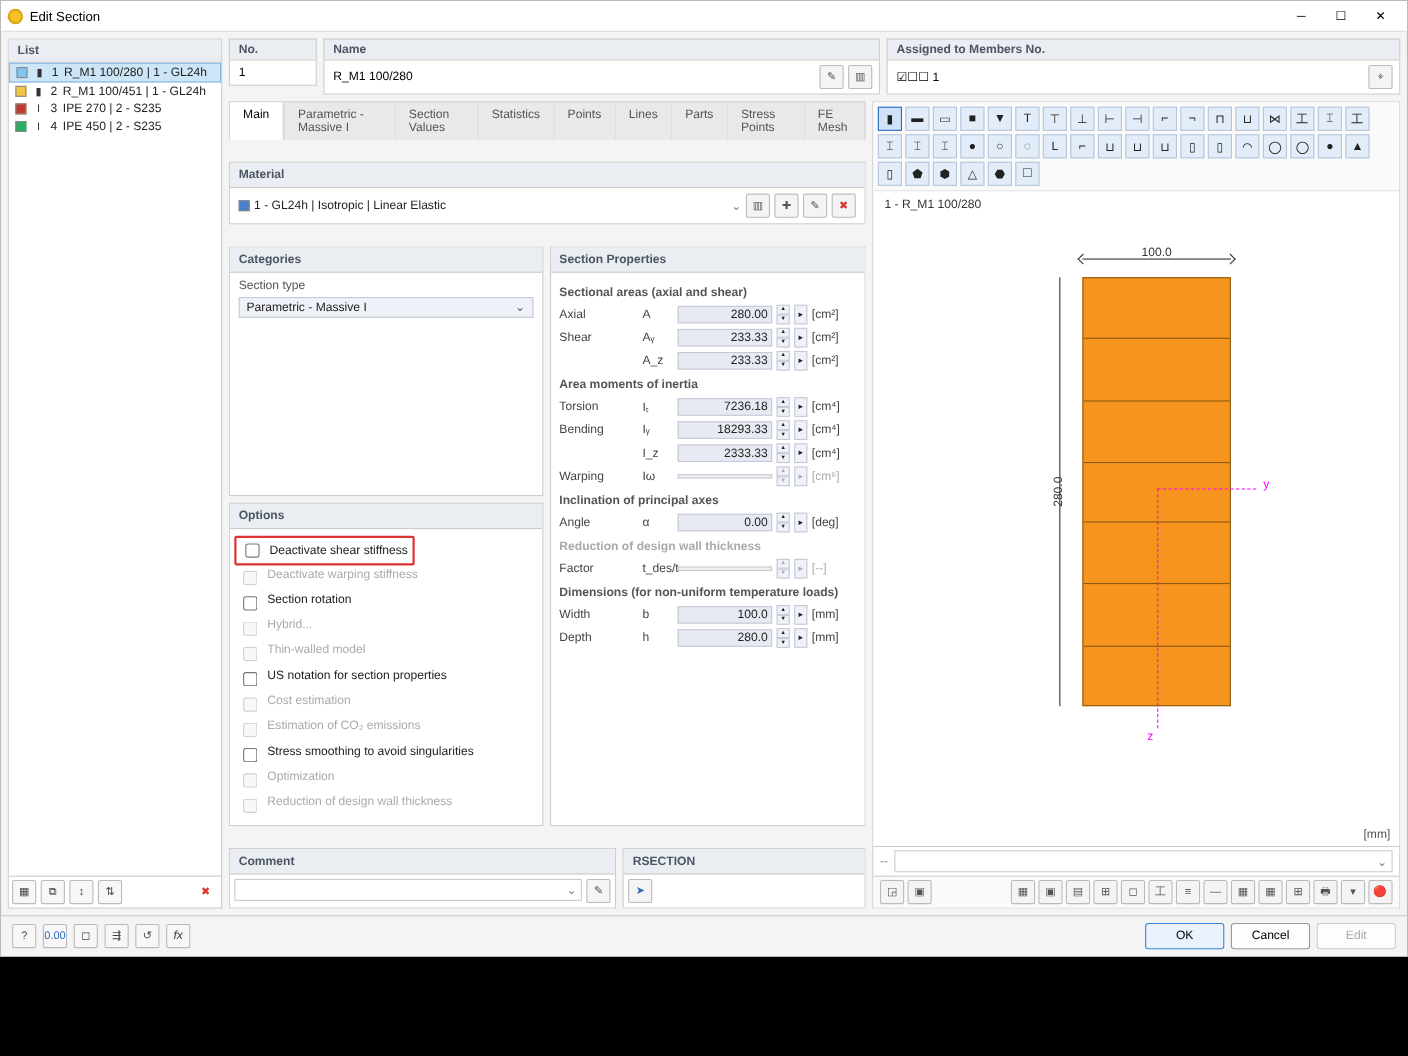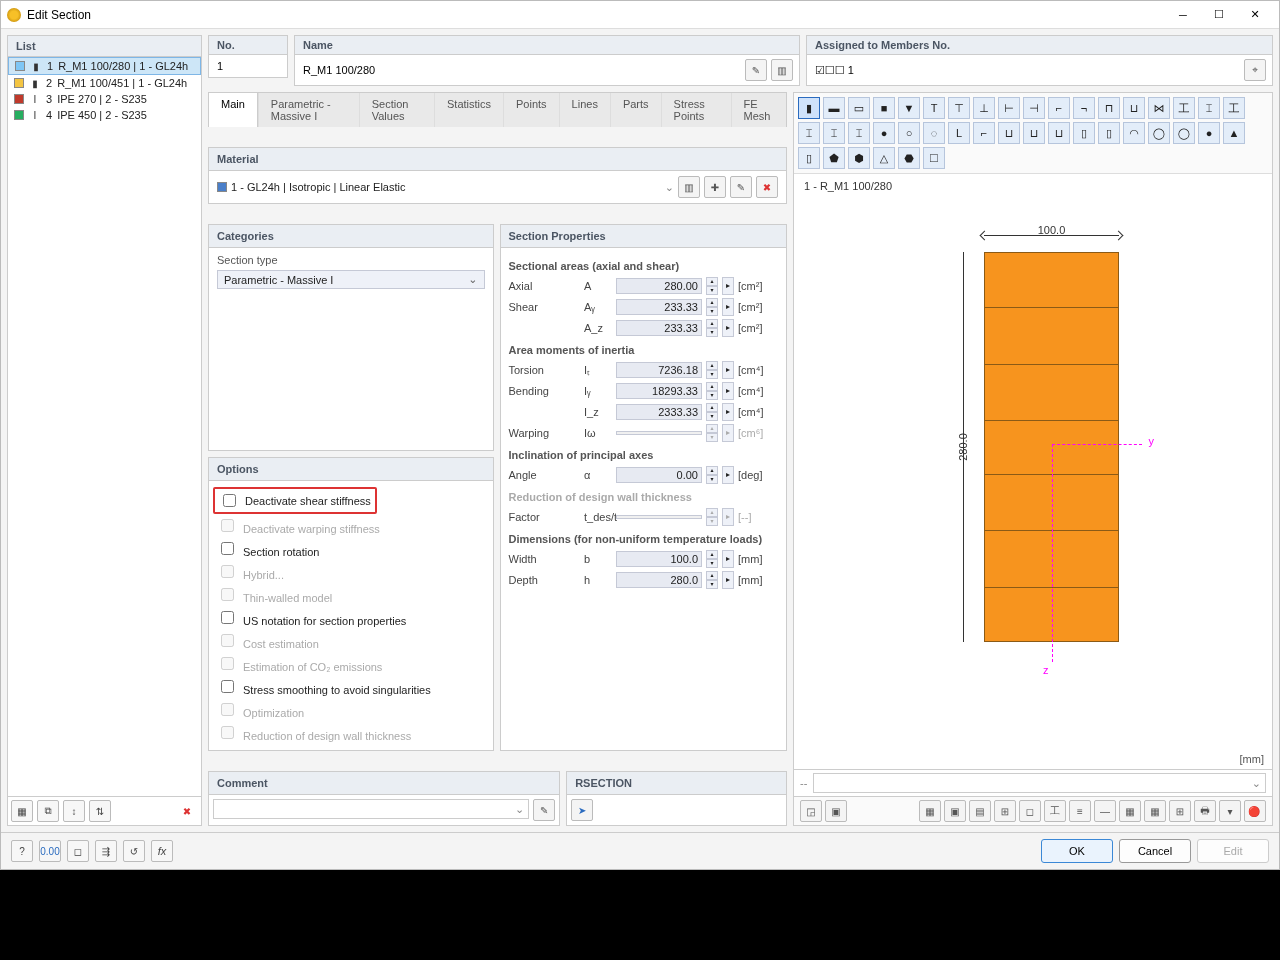--- a/index.html
+++ b/index.html
@@ -49,21 +49,21 @@
 .prop-row .lab { flex:1; color:#444; }
 .prop-row .sym { width:28px; color:#444; }
 .prop-row .val { width:86px; text-align:right; padding:1px 3px; background:#e7eaf2; border:1px solid #c5c9d6; }
 .prop-row.dis .val { background:#f0f0f0; color:#aaa; }
 .spin { width:12px; height:18px; display:flex; flex-direction:column; }
 .spin span { flex:1; border:1px solid #c5c9d6; background:#eef1f8; font-size:6px; text-align:center; line-height:7px; cursor:pointer; }
 .arrow { width:12px; height:18px; border:1px solid #c5c9d6; background:#eef1f8; display:flex; align-items:center; justify-content:center; font-size:8px; cursor:pointer; }
 .unit { width:40px; color:#444; }
 .dis { color:#aaa; }
 
-.opt-row { display:flex; align-items:flex-end; gap:6px; padding:2px 0; }
+.opt-row { display:flex; align-items:flex-start; gap:6px; padding:2px 0; }
 .opt-row input { width:13px; height:13px; }
 .opt-row.disab { color:#aaa; }
 .hl { border:2px solid #d33; padding:2px 4px; margin:-2px -4px; border-radius:2px; }
 
 .comment-row { display:flex; gap:6px; }
 
 .right .tool-row { display:flex; flex-wrap:wrap; gap:3px; padding:4px; border-bottom:1px solid #ddd; background:#fafafa; }
 .shape { width:22px; height:22px; border:1px solid #b6c5dc; background:#e3edf9; display:flex; align-items:center; justify-content:center; cursor:pointer; }
 .shape.sel { border:1px solid #2a6bbf; background:#cfe2fa; }
 

